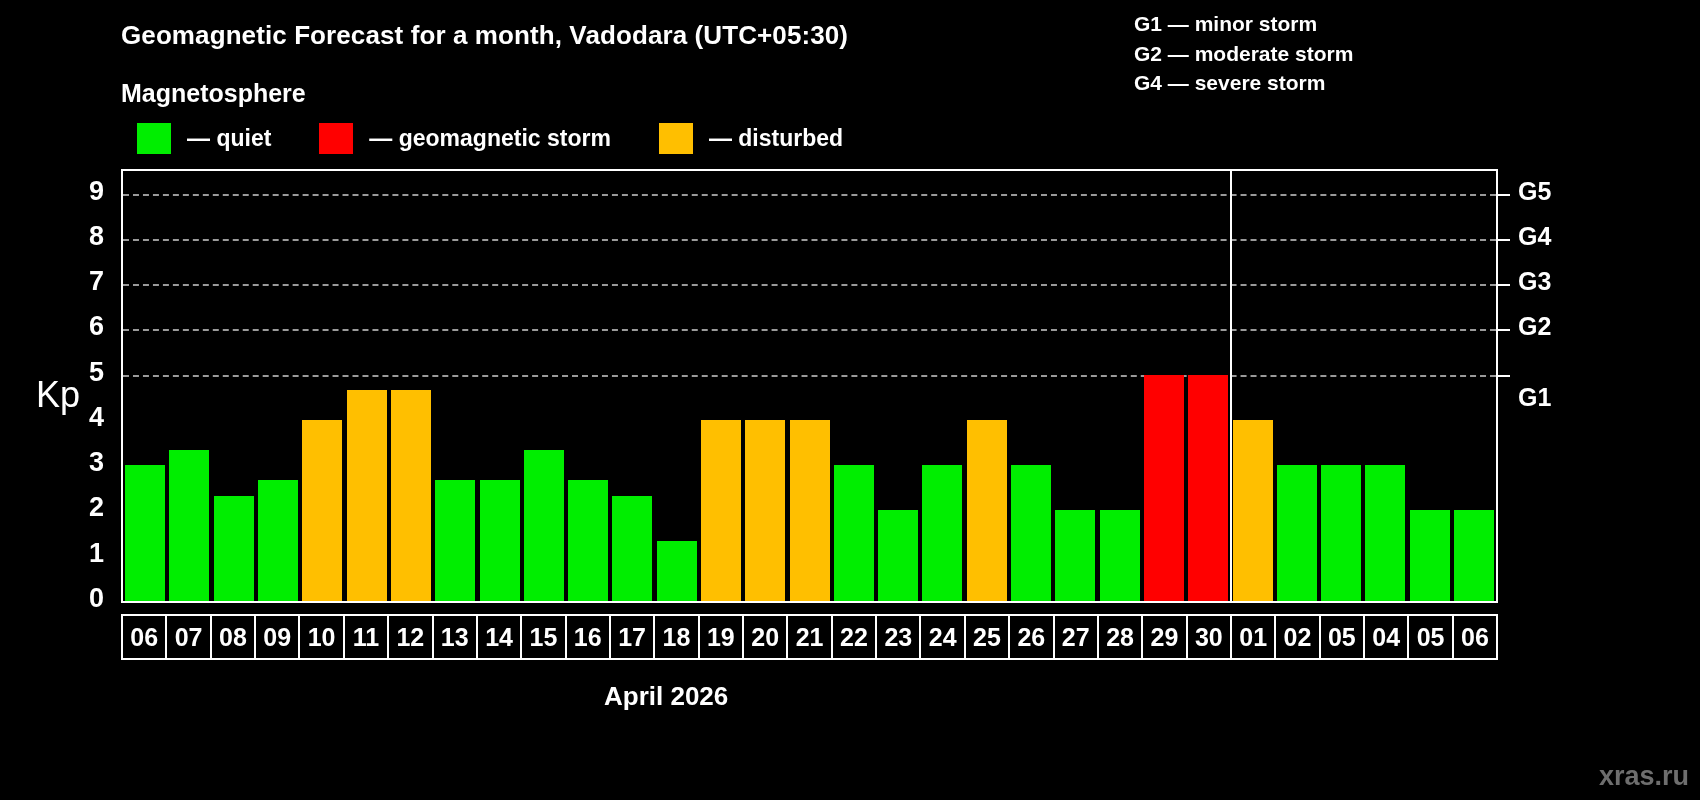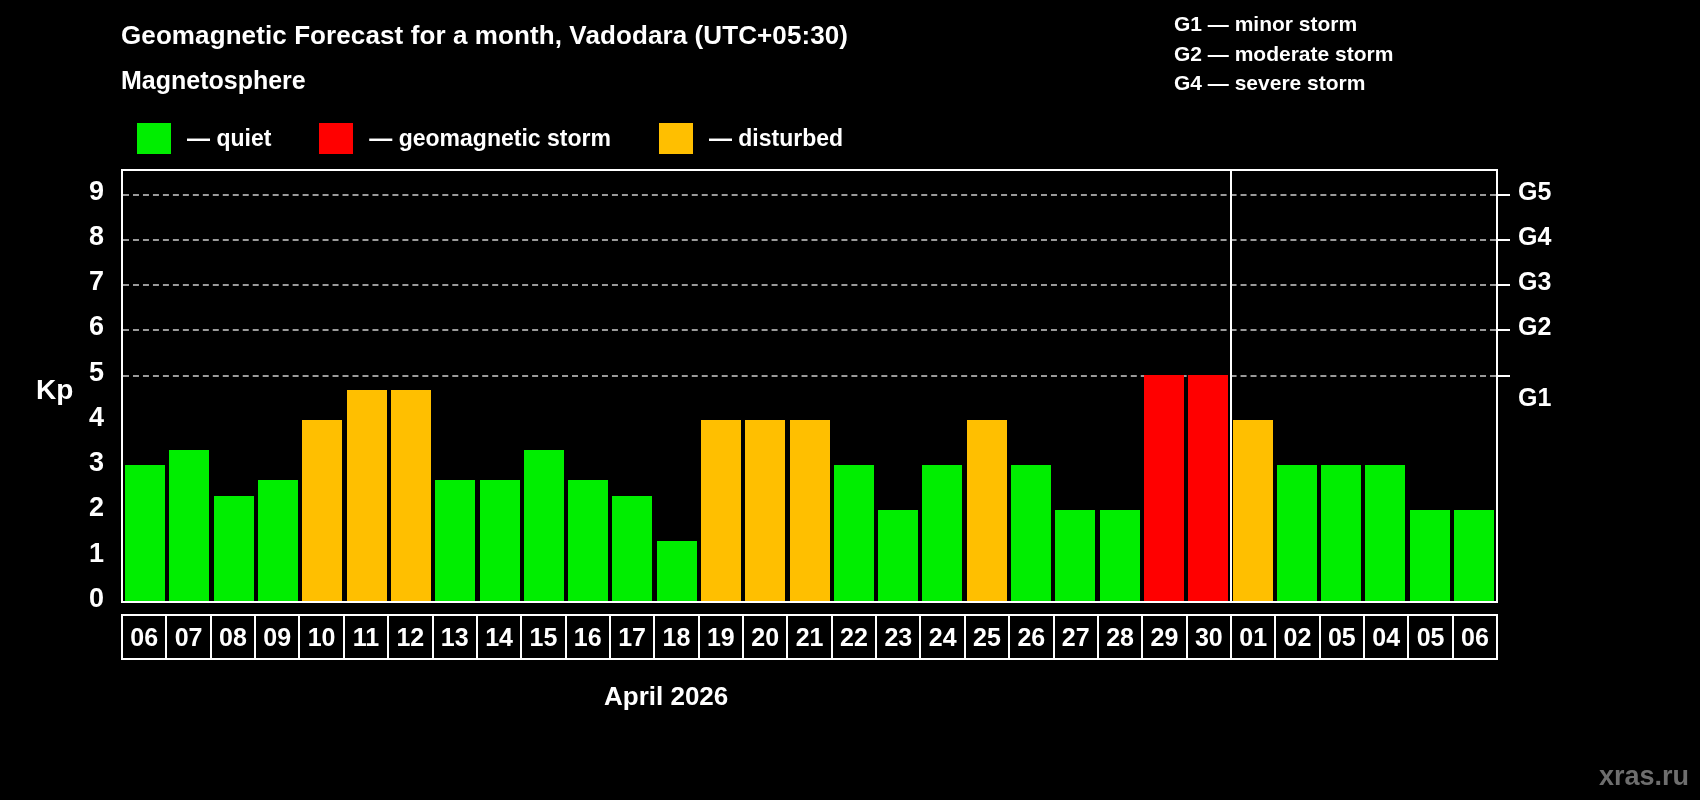--- a/index.html
+++ b/index.html
@@ -9,37 +9,37 @@
     color:#fff;
   }
   .root{position:absolute;inset:0;}
 
   
   .title{
     position:absolute;left:121px;top:20px;
     font-size:26px;font-weight:bold;letter-spacing:.1px;white-space:nowrap;text-align:right;
   }
   .mag-title{
-    position:absolute;left:121px;top:66px;
+    position:absolute;left:121px;top:79px;
     font-size:25px;font-weight:bold;white-space:nowrap;
   }
   .legend{
     position:absolute;left:121px;top:122px;height:32px;
     display:flex;align-items:center;padding-left:16px;
   }
   .legend-item{display:flex;align-items:center;margin-right:48px;}
   .swatch{width:34px;height:31px;display:inline-block;}
   .legend-label{
     font-size:23px;font-weight:bold;margin-left:16px;white-space:nowrap;
   }
 
   
   .gscale{
     position:absolute;left:1134px;top:9px;
-    font-size:21px;font-weight:bold;line-height:29.5px;margin-left:40px;
+    font-size:21px;font-weight:bold;line-height:29.5px;
   }
   .gscale div{white-space:nowrap;}
 
   
   .plot{
     position:absolute;left:121px;top:169px;
     width:1377px;height:434px;
     border:2px solid #fff;border-right:2px solid #fff;
     box-sizing:border-box;
     background:#000;
@@ -65,21 +65,21 @@
   .ytick{
     position:absolute;width:86px;text-align:right;
     font-size:27px;font-weight:bold;
   }
   .ytick-mark{
     position:absolute;left:121px;width:11px;height:0;
     border-top:2px solid #fff;
   }
   .ylabel{
     position:absolute;left:36px;top:374px;
-    font-size:28px;font-weight:bold;
+    font-size:36px;font-weight:normal;
   }
 
   
   .gtick{
     position:absolute;left:1518px;
     font-size:25px;font-weight:bold;
   }
   .gtick-mark{
     position:absolute;left:1498px;width:12px;height:0;
     border-top:2px solid #fff;

